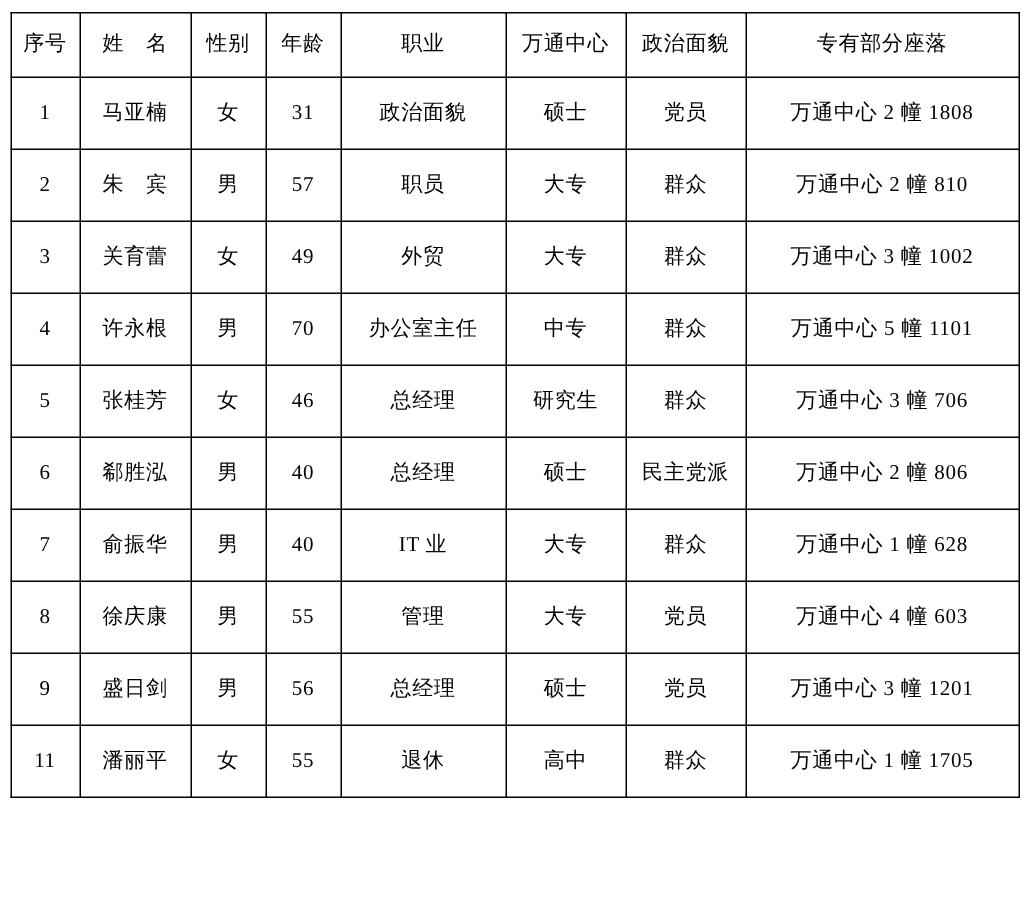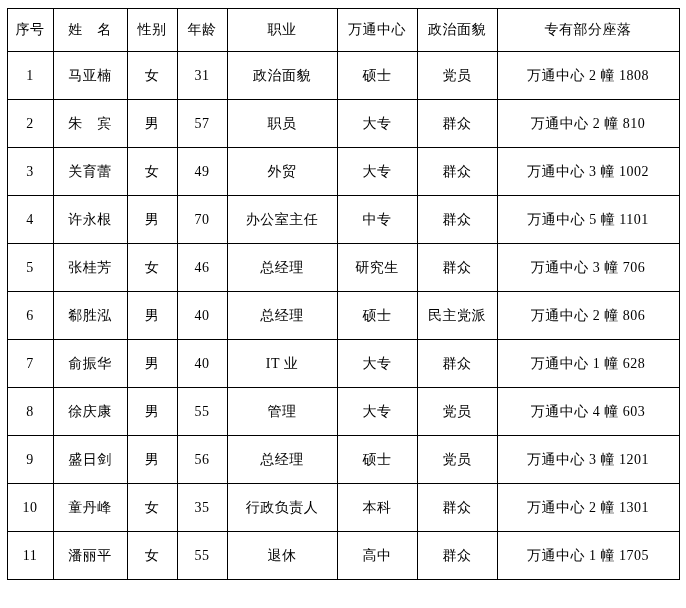--- a/index.html
+++ b/index.html
@@ -169,30 +169,20 @@
         <td><span class="cell-text">9</span></td>
         <td><span class="cell-text">盛日剑</span></td>
         <td><span class="cell-text">男</span></td>
         <td><span class="cell-text">56</span></td>
         <td><span class="cell-text">总经理</span></td>
         <td><span class="cell-text">硕士</span></td>
         <td><span class="cell-text">党员</span></td>
         <td><span class="cell-text">万通中心 3 幢 1201</span></td>
       </tr>
       <tr>
-        <td><span class="cell-text">10</span></td>
-        <td><span class="cell-text">童丹峰</span></td>
-        <td><span class="cell-text">女</span></td>
-        <td><span class="cell-text">35</span></td>
-        <td><span class="cell-text">行政负责人</span></td>
-        <td><span class="cell-text">本科</span></td>
-        <td><span class="cell-text">群众</span></td>
-        <td><span class="cell-text">万通中心 2 幢 1301</span></td>
-      </tr>
-      <tr>
         <td><span class="cell-text">11</span></td>
         <td><span class="cell-text">潘丽平</span></td>
         <td><span class="cell-text">女</span></td>
         <td><span class="cell-text">55</span></td>
         <td><span class="cell-text">退休</span></td>
         <td><span class="cell-text">高中</span></td>
         <td><span class="cell-text">群众</span></td>
         <td><span class="cell-text">万通中心 1 幢 1705</span></td>
       </tr>
     </tbody>

